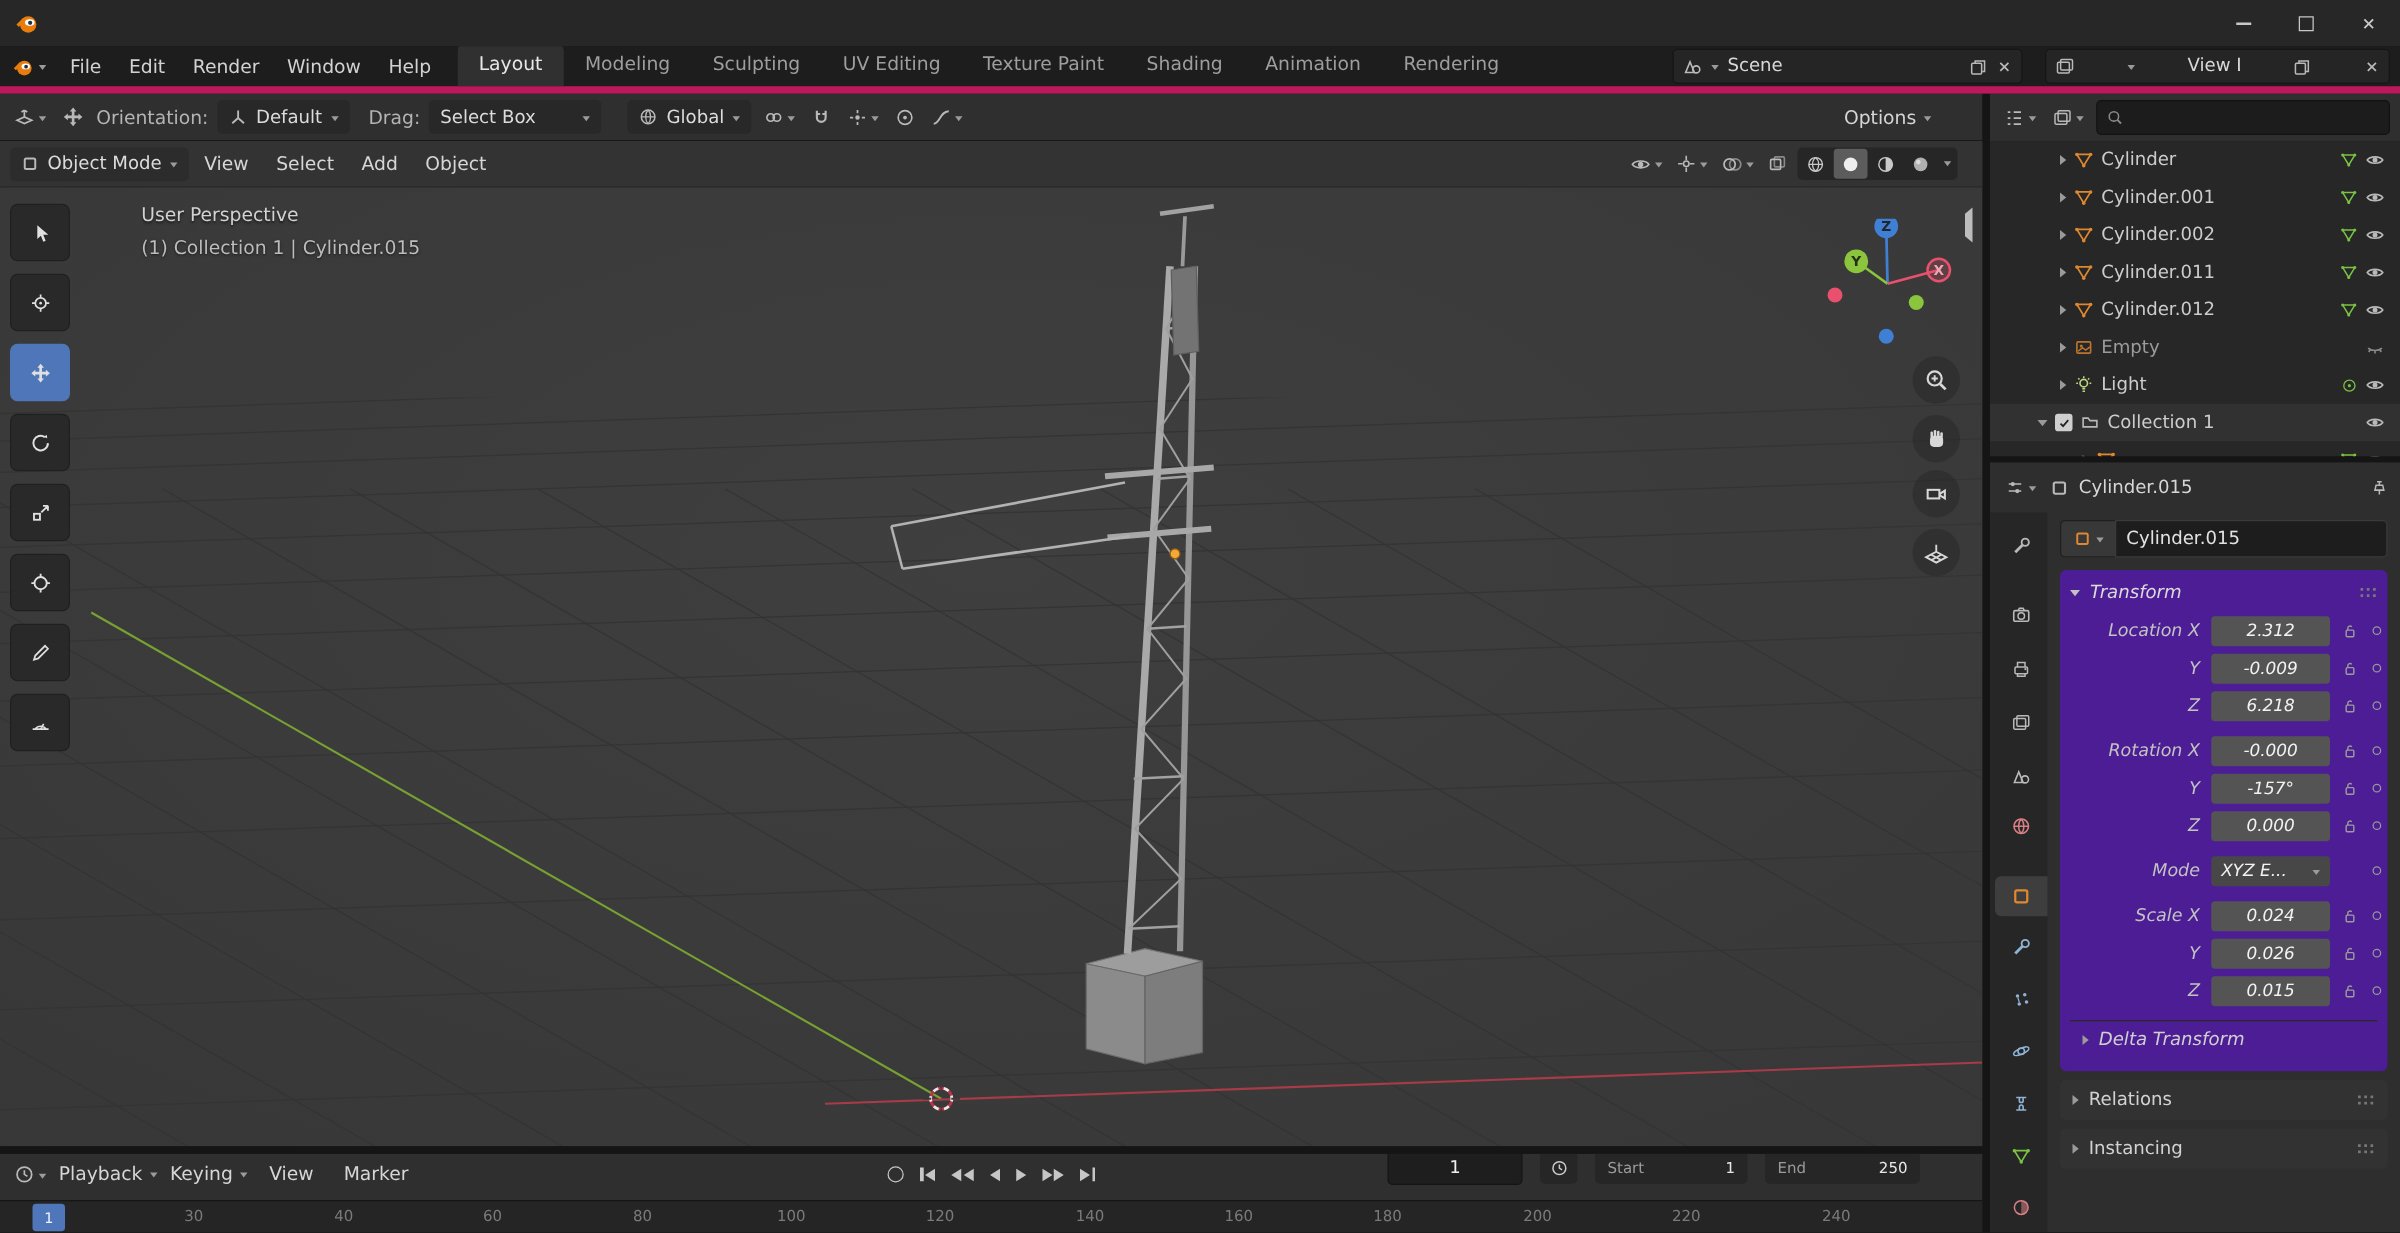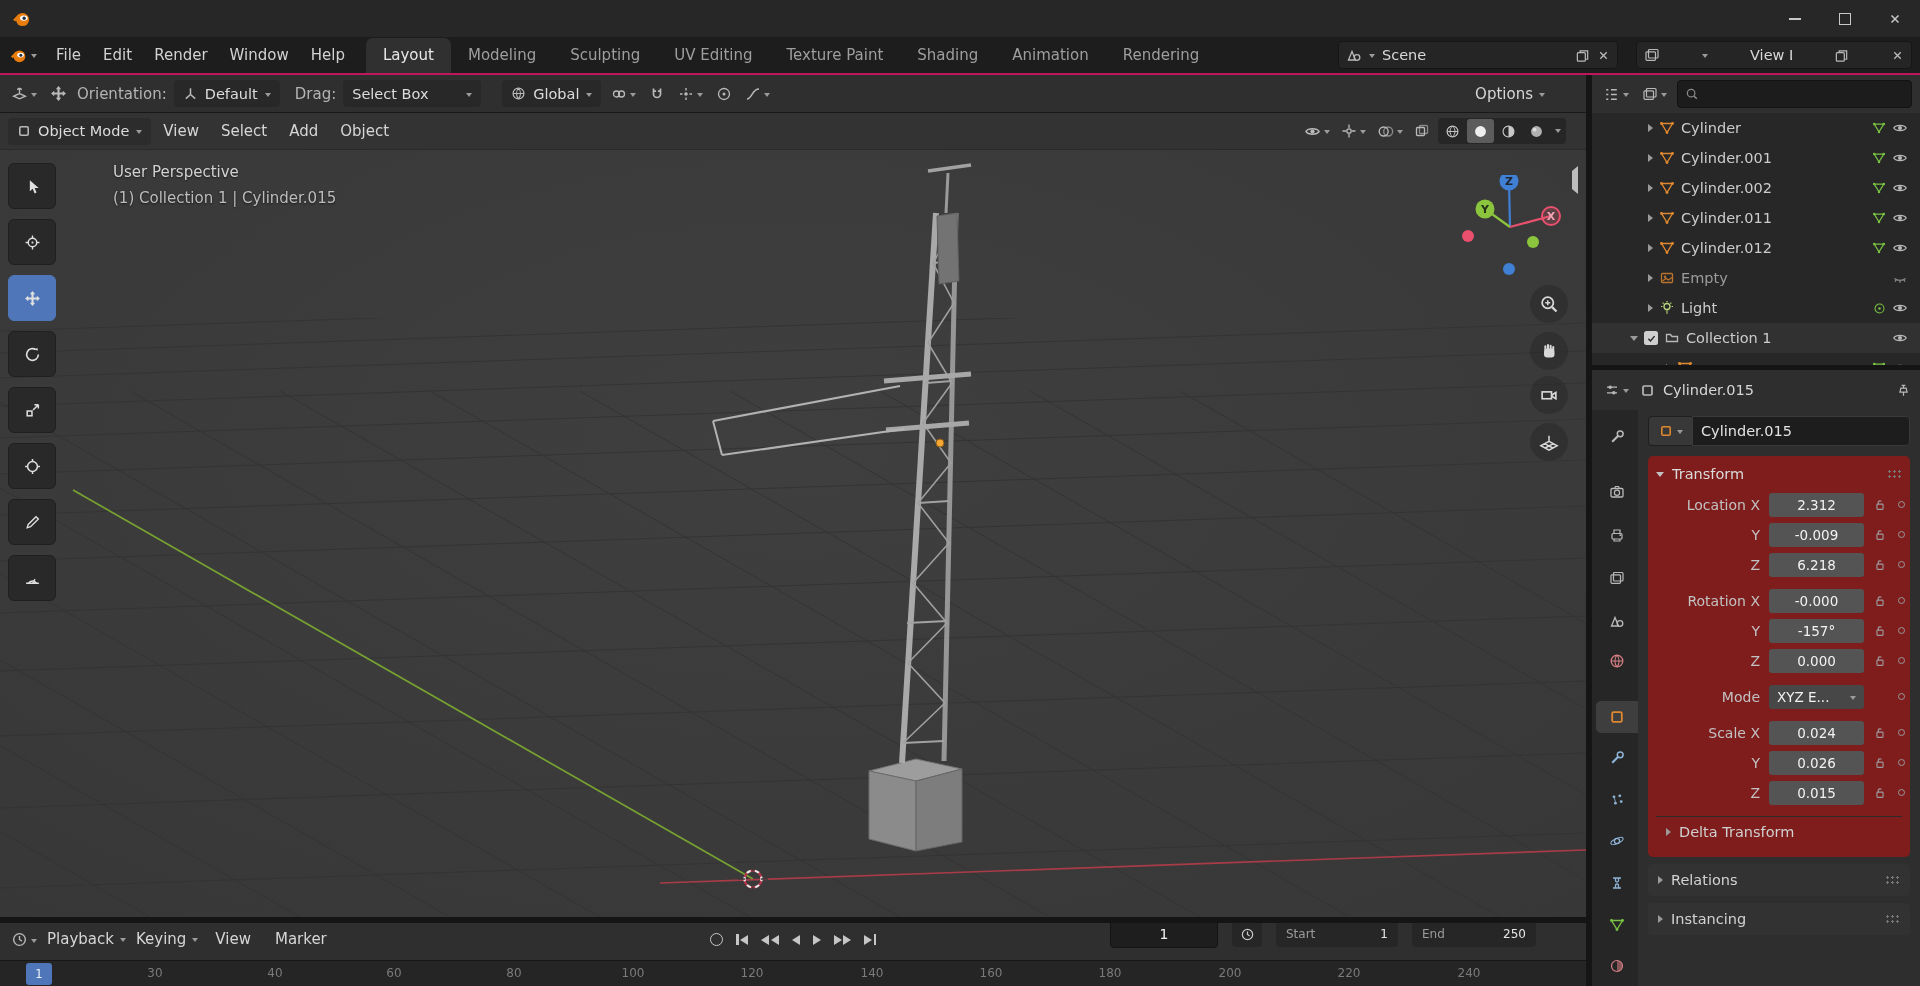--- a/index.html
+++ b/index.html
@@ -8,21 +8,21 @@
   svg{display:block}
   
   .titlebar{position:absolute;left:0;top:0;width:100%;height:37px;background:#272727;
             display:flex;align-items:center;gap:10px;padding-left:12px;box-sizing:border-box;color:#d8d8d8;}
   .winctl{position:absolute;right:0;top:0;height:37px;display:flex;}
   .wbtn{width:50px;height:37px;display:flex;align-items:center;justify-content:center;color:#c8c8c8;}
   .minbar{width:12px;height:2px;background:#c8c8c8;}
   .maxsq{width:10px;height:10px;border:1.5px solid #c8c8c8;}
   
   .topbar{position:absolute;left:0;top:37px;width:100%;height:38px;background:#1d1d1d;display:flex;
-          align-items:center;border-bottom:2px solid #be185d;box-sizing:border-box;}
+          align-items:center;border-bottom:6px solid #be185d;box-sizing:border-box;}
   .menu-item{padding:0 11px;color:#d2d2d2;}
   .blend-btn{display:flex;align-items:center;gap:4px;padding:0 8px 0 10px;}
   .tabs{display:flex;align-items:flex-end;height:100%;margin-left:10px;width:860px;overflow:hidden;flex:none;}
   .tab{padding:8px 17px 9px;color:#9e9e9e;white-space:nowrap;border-radius:7px 7px 0 0;flex:none;}
   .tab.active{background:#303030;color:#e8e8e8;}
   .idbox{display:flex;align-items:center;height:28px;background:#252525;border:1px solid #161616;
          border-radius:4px;padding:0 7px;gap:7px;box-sizing:border-box;font-size:14.5px;}
   .idbox .txt{flex:1;color:#d8d8d8;white-space:nowrap;overflow:hidden;}
   
   .chev{width:0;height:0;border-left:3.5px solid transparent;border-right:3.5px solid transparent;
@@ -105,21 +105,21 @@
   .ptabs{position:absolute;left:0;top:40px;width:46px;height:576px;background:#262626;}
   .ptab{position:absolute;left:4px;width:42px;height:32px;display:flex;align-items:center;justify-content:center;
         border-radius:5px 0 0 5px;}
   .ptab.active{background:#3e3e3e;}
   .pcontent{position:absolute;left:46px;top:40px;width:282px;height:576px;padding:6px 10px 0 10px;box-sizing:border-box;}
   .name-row{display:flex;height:30px;}
   .name-ico{width:44px;background:#383838;border:1px solid #1f1f1f;border-right:none;border-radius:4px 0 0 4px;
             display:flex;align-items:center;justify-content:center;gap:4px;box-sizing:border-box;}
   .name-input{flex:1;background:#1d1d1d;border:1px solid #3a3a3a;border-radius:0 4px 4px 0;color:#e2e2e2;
               font-size:14.5px;padding:0 8px;font-family:inherit;outline:none;min-width:0;}
-  .panel{background:#7f1d1d;border-radius:5px;margin-top:10px;padding:4px 8px 10px;box-sizing:border-box;}
+  .panel{background:#4c1d95;border-radius:5px;margin-top:10px;padding:4px 8px 10px;box-sizing:border-box;font-style:italic;}
   .panel-h{height:28px;display:flex;align-items:center;gap:8px;color:#dadada;font-size:14.5px;}
   .grip{width:15px;height:10px;margin-left:auto;background-image:radial-gradient(#777 1.1px, transparent 1.3px);
         background-size:5px 5px;flex:none;}
   .trow{display:grid;grid-template-columns:104px 95px 16px 10px;column-gap:9px;height:27px;margin-top:3px;align-items:center;}
   .tlab{text-align:right;color:#c2c2c2;font-size:14px;}
   .tval{background:#545454;border-radius:3px;height:24px;display:flex;align-items:center;justify-content:center;
         color:#f2f2f2;font-size:13.5px;}
   .tval.dd-mode{background:#474747;justify-content:space-between;padding:0 8px;box-sizing:border-box;}
   .lockc{display:flex;color:#9c9c9c;}
   .dot{width:7px;height:7px;border:1.3px solid #999;border-radius:50%;box-sizing:border-box;}

